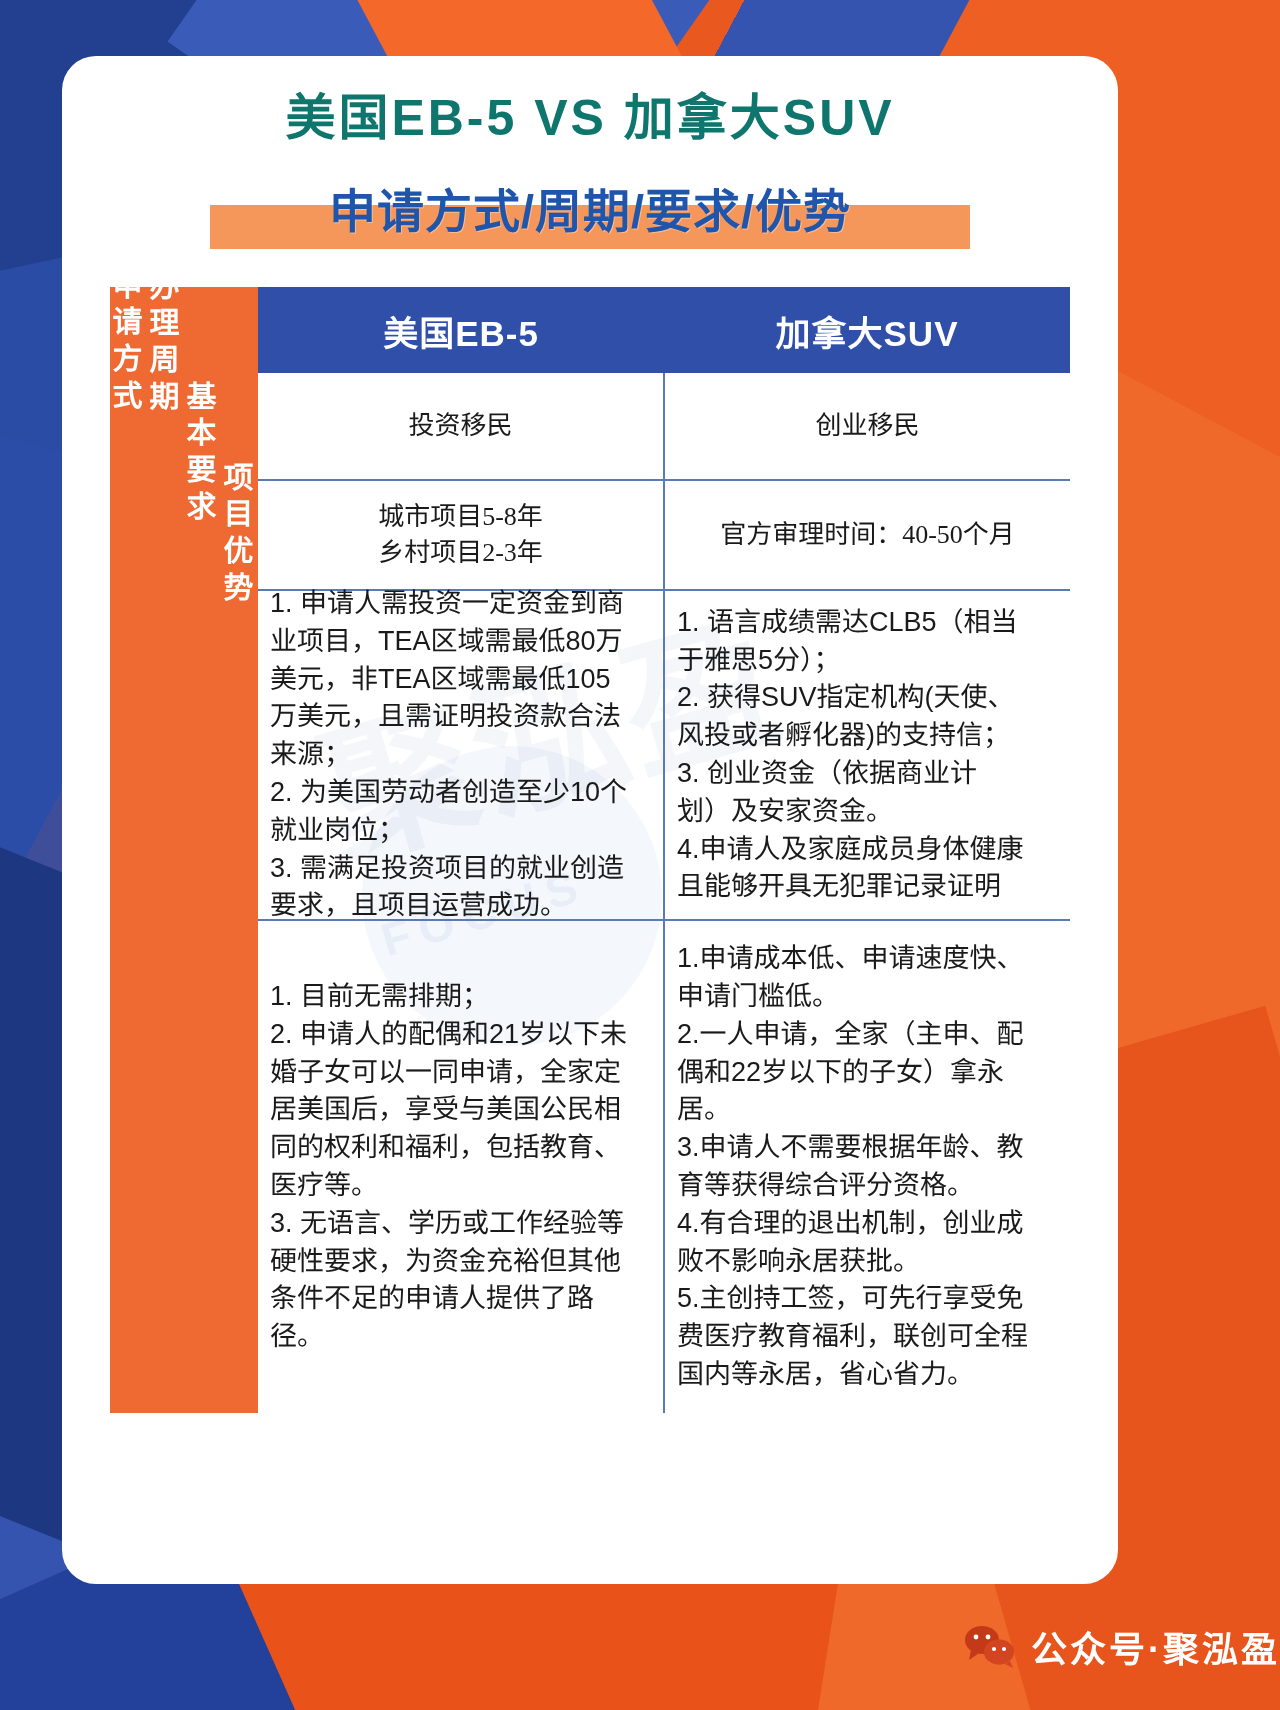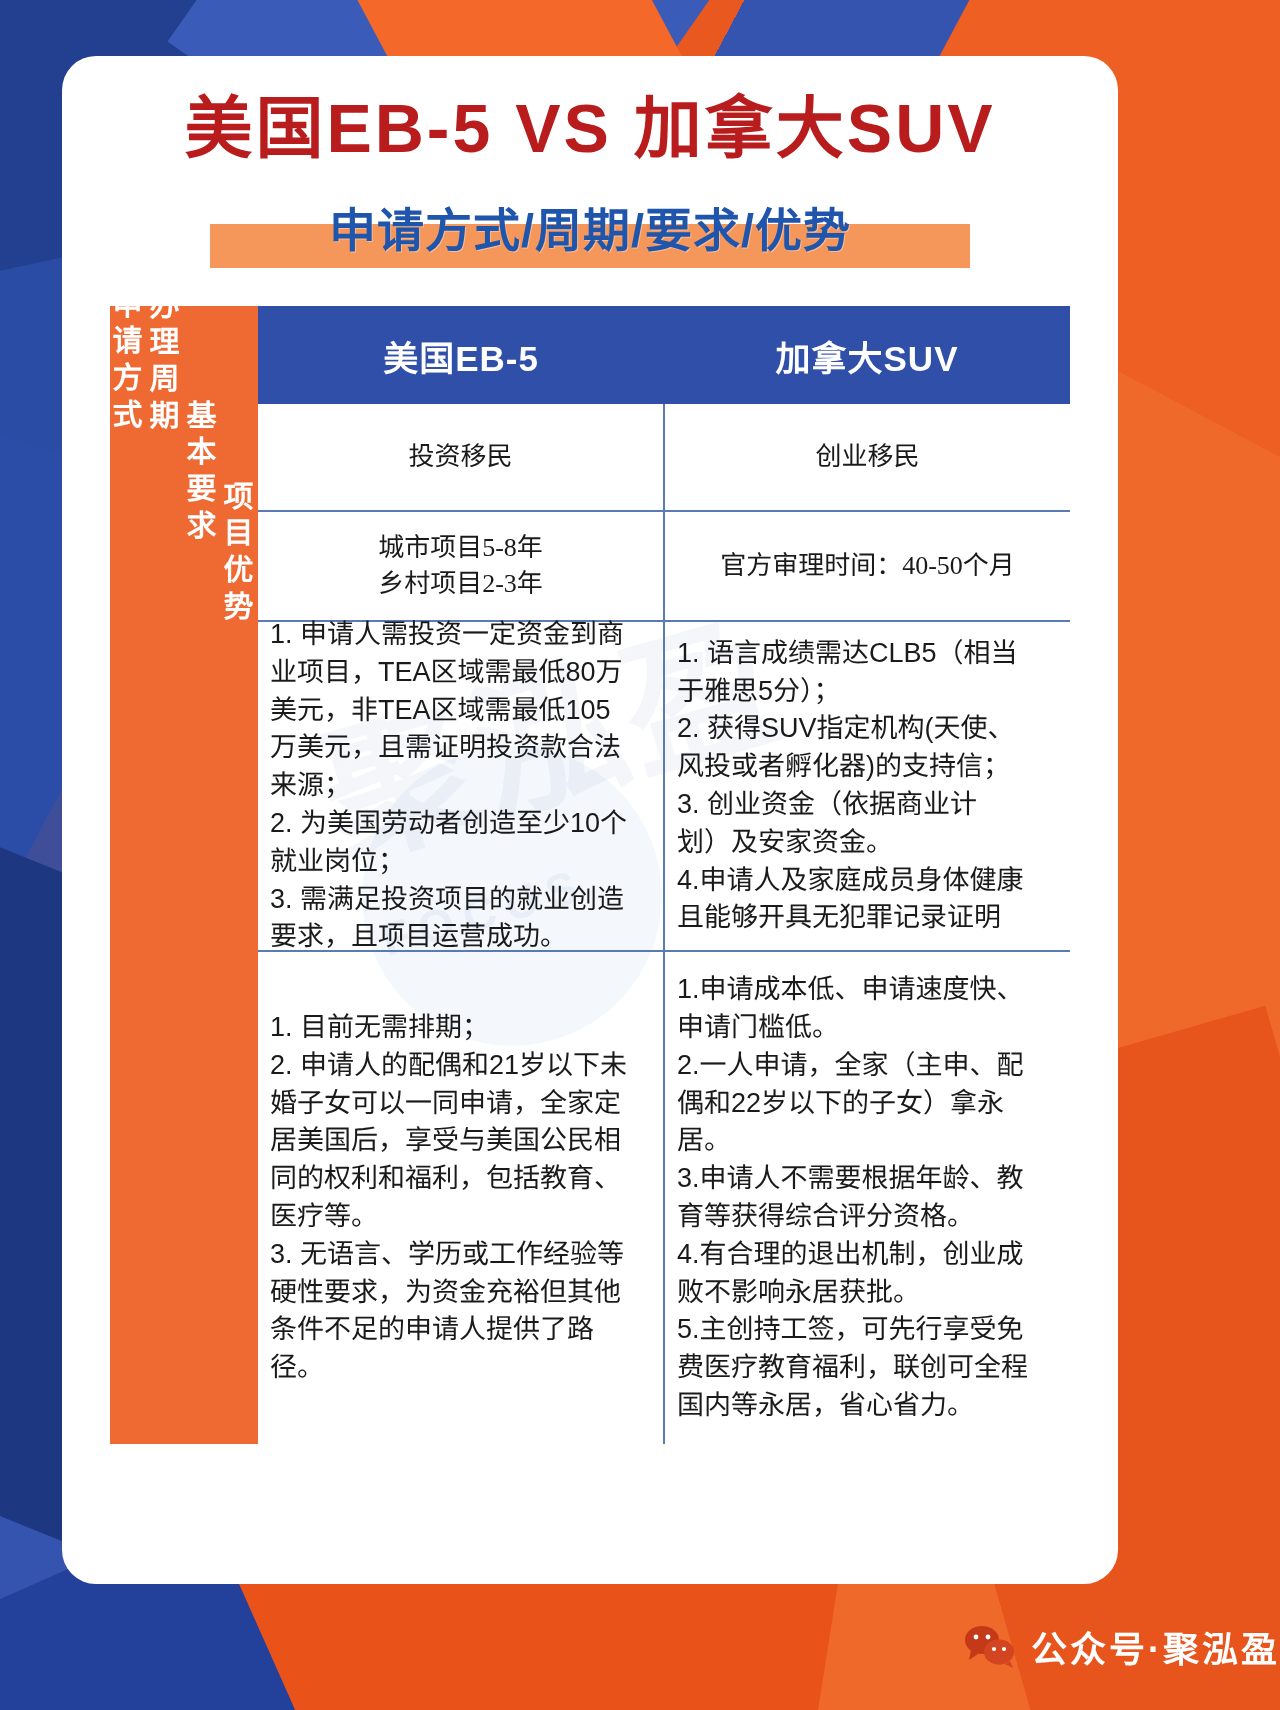--- a/index.html
+++ b/index.html
@@ -88,24 +88,24 @@
     z-index: 1;
     pointer-events: none;
   }
 
   
   .headline {
     position: relative;
     z-index: 6;
     text-align: center;
     margin-top: 36px;
-    font-size: 68px;
+    font-size: 50px;
     line-height: 1.06;
     font-weight: bold;
-    color: #b91c1c;
+    color: #0f766e;
     letter-spacing: 3px;
     white-space: nowrap;
   }
 
   .subwrap {
     position: relative;
     z-index: 6;
     margin-top: 26px;
     height: 78px;
   }
@@ -158,21 +158,21 @@
   .rowlabel span { display: block; }
 
   .grid {
     flex: 1;
     display: flex;
     flex-direction: column;
   }
   .thead {
     display: flex;
     background: #2f4fa8;
-    height: 98px;
+    height: 86px;
   }
   .thead div {
     flex: 1;
     color: #ffffff;
     font-size: 35px;
     font-weight: bold;
     display: flex;
     align-items: center;
     justify-content: center;
     letter-spacing: 1px;

